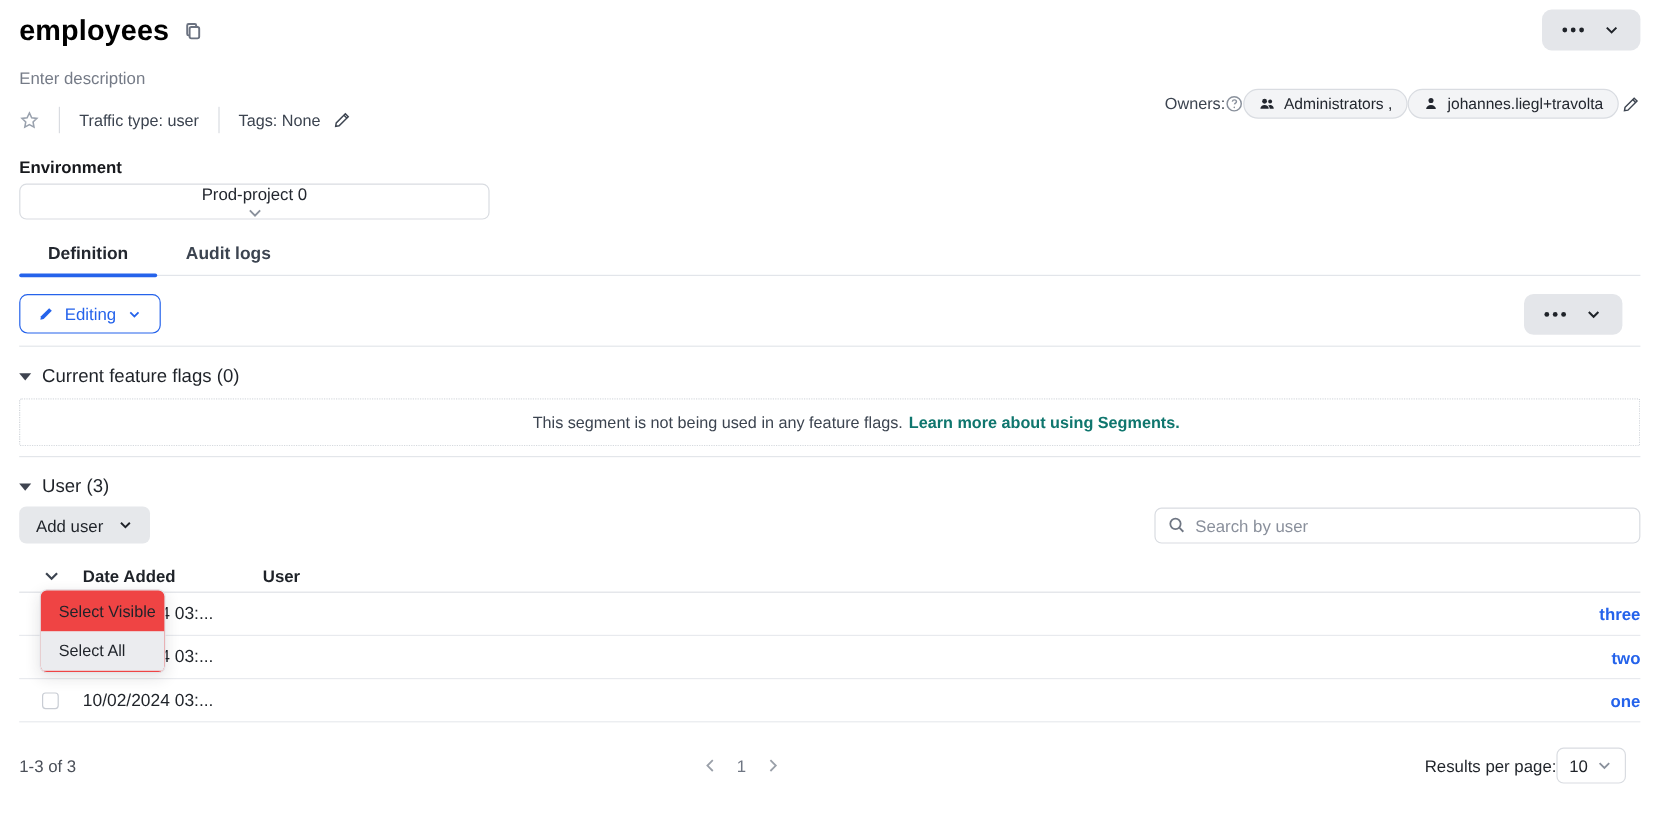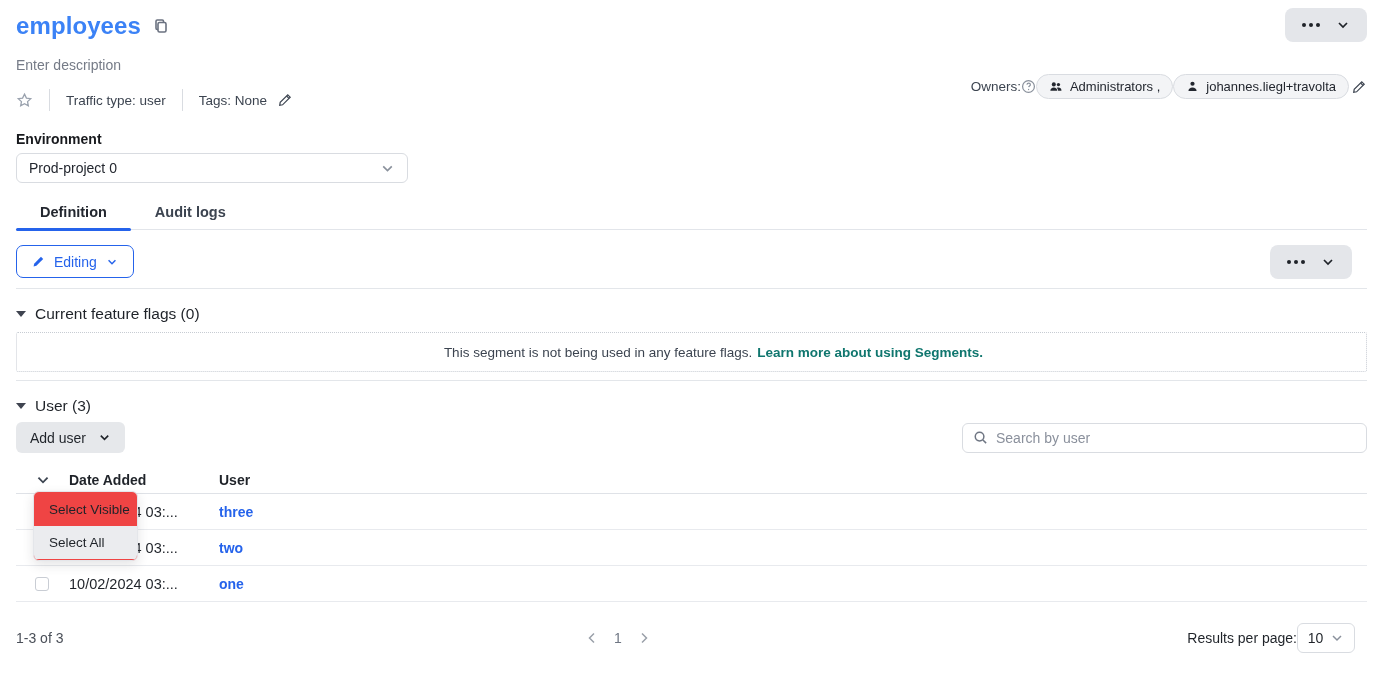--- a/index.html
+++ b/index.html
@@ -2,21 +2,21 @@
 <html><head>
 <meta charset="utf-8">
 <style>
   * { margin:0; padding:0; box-sizing:border-box; }
   html,body { background:#fff; }
   body { font-family:"Liberation Sans","DejaVu Sans",sans-serif; color:#23272f; }
   .page { position:relative; width:1382px; height:680px; background:#fff; overflow:hidden; padding:8px 15px 0 16px; }
 
   
   .title-row { display:flex; align-items:center; height:36px; }
-  .page-title { font-size:24px; font-weight:700; color:#3b82f6; letter-spacing:.1px; }
+  .page-title { font-size:24px; font-weight:700; color:#000000; letter-spacing:.1px; }
   .copy-icon { margin-left:12px; color:#6b7280; display:flex; cursor:pointer; }
   .overflow-btn { position:absolute; right:15px; display:flex; align-items:center; justify-content:center; gap:16px;
                   width:82px; height:34px; background:#e4e6ea; border:none; border-radius:8px; cursor:pointer; color:#1f2329; }
   .overflow-btn.top { top:8px; }
   .dots { display:flex; gap:3px; }
   .dots i { width:4px; height:4px; border-radius:50%; background:#1f2329; display:block; }
 
   .description { margin-top:13px; font-size:14px; color:#757b87; }
 
   .meta-row { margin-top:15px; display:flex; align-items:center; height:24px; font-size:13.5px; color:#3c4450; }
@@ -26,21 +26,21 @@
 
   .owners { position:absolute; right:15px; top:74px; display:flex; align-items:center; font-size:13.5px; color:#3c4450; }
   .help-icon { color:#8a919c; display:flex; cursor:pointer; }
   .chip { display:flex; align-items:center; gap:7px; height:25px; padding:0 12px; background:#f3f4f6;
           border:1px solid #d9dce1; border-radius:13px; font-size:13px; color:#23272f; cursor:pointer; }
   .chip svg { color:#23272f; }
 
   
   .env-label { margin-top:19px; font-size:14px; font-weight:700; color:#17191d; }
   .env-select { margin-top:6px; width:392px; height:30px; border:1px solid #d9dce1; border-radius:6px;
-                display:flex; align-items:center; justify-content:space-between; padding:0 12px; font-size:14px; color:#23272f; cursor:pointer; }
+                display:flex; align-items:center; justify-content:space-between; padding:0 12px; font-size:14px; color:#23272f; cursor:pointer;flex-direction:column; }
   .env-select .chev { color:#8a919c; display:flex; }
 
   
   .tabs { margin-top:21px; display:flex; border-bottom:1px solid #e2e5ea; }
   .tab { padding:0 24px 9px; font-size:14.5px; font-weight:600; color:#23272f; position:relative; cursor:pointer; }
   .tab.active::after { content:""; position:absolute; left:0; right:0; bottom:-2px; height:3px; background:#2563eb; border-radius:2px; }
   .tab.inactive { color:#3c4450; font-weight:600; }
 
   
   .toolbar { margin-top:15px; position:relative; height:34px; }
@@ -66,21 +66,21 @@
   .search-box input::placeholder { color:#8a909c; }
   .search-icon { color:#6f7683; display:flex; }
 
   
   .table { margin-top:13px; position:relative; }
   .t-head { display:grid; grid-template-columns:53px 150px auto; align-items:center; height:28px;
             border-bottom:1px solid #dfe2e7; font-size:14px; font-weight:700; color:#1f2329; }
   .t-head .sel { display:flex; justify-content:center; color:#3c4450; cursor:pointer; }
   .t-row { display:grid; grid-template-columns:53px 150px auto; align-items:center; height:36px; border-bottom:1px solid #e8eaee; font-size:14.5px; color:#1f2329; }
   .cb { width:14px; height:14px; border:1.5px solid #c9cdd4; border-radius:3px; margin-left:19px; background:#fff; cursor:pointer; }
-  .user-link { color:#2563eb; font-weight:700; font-size:14px; text-decoration:none; cursor:pointer; }
+  .user-link { color:#2563eb; font-weight:700; font-size:14px; text-decoration:none; cursor:pointer;text-align:right; }
 
   .select-menu { position:absolute; left:17px; top:25px; width:105px; background:#ef4444; border:1px solid #e4e6ea; border-radius:6px;
                  box-shadow:0 4px 12px rgba(31,35,41,.12); z-index:10; overflow:hidden; padding:1px 0; }
   .menu-item { height:33px; display:flex; align-items:center; padding:0 15px; font-size:13.5px; color:#1f2329; cursor:pointer; white-space:nowrap; }
   .menu-item.hl { background:#ebecef; }
 
   
   .pager-row { margin-top:20px; position:relative; display:flex; align-items:center; height:32px; }
   .results-count { font-size:14px; color:#4a4f58; }
   .pager { position:absolute; left:567px; display:flex; align-items:center; gap:13px; color:#8a919c; }

